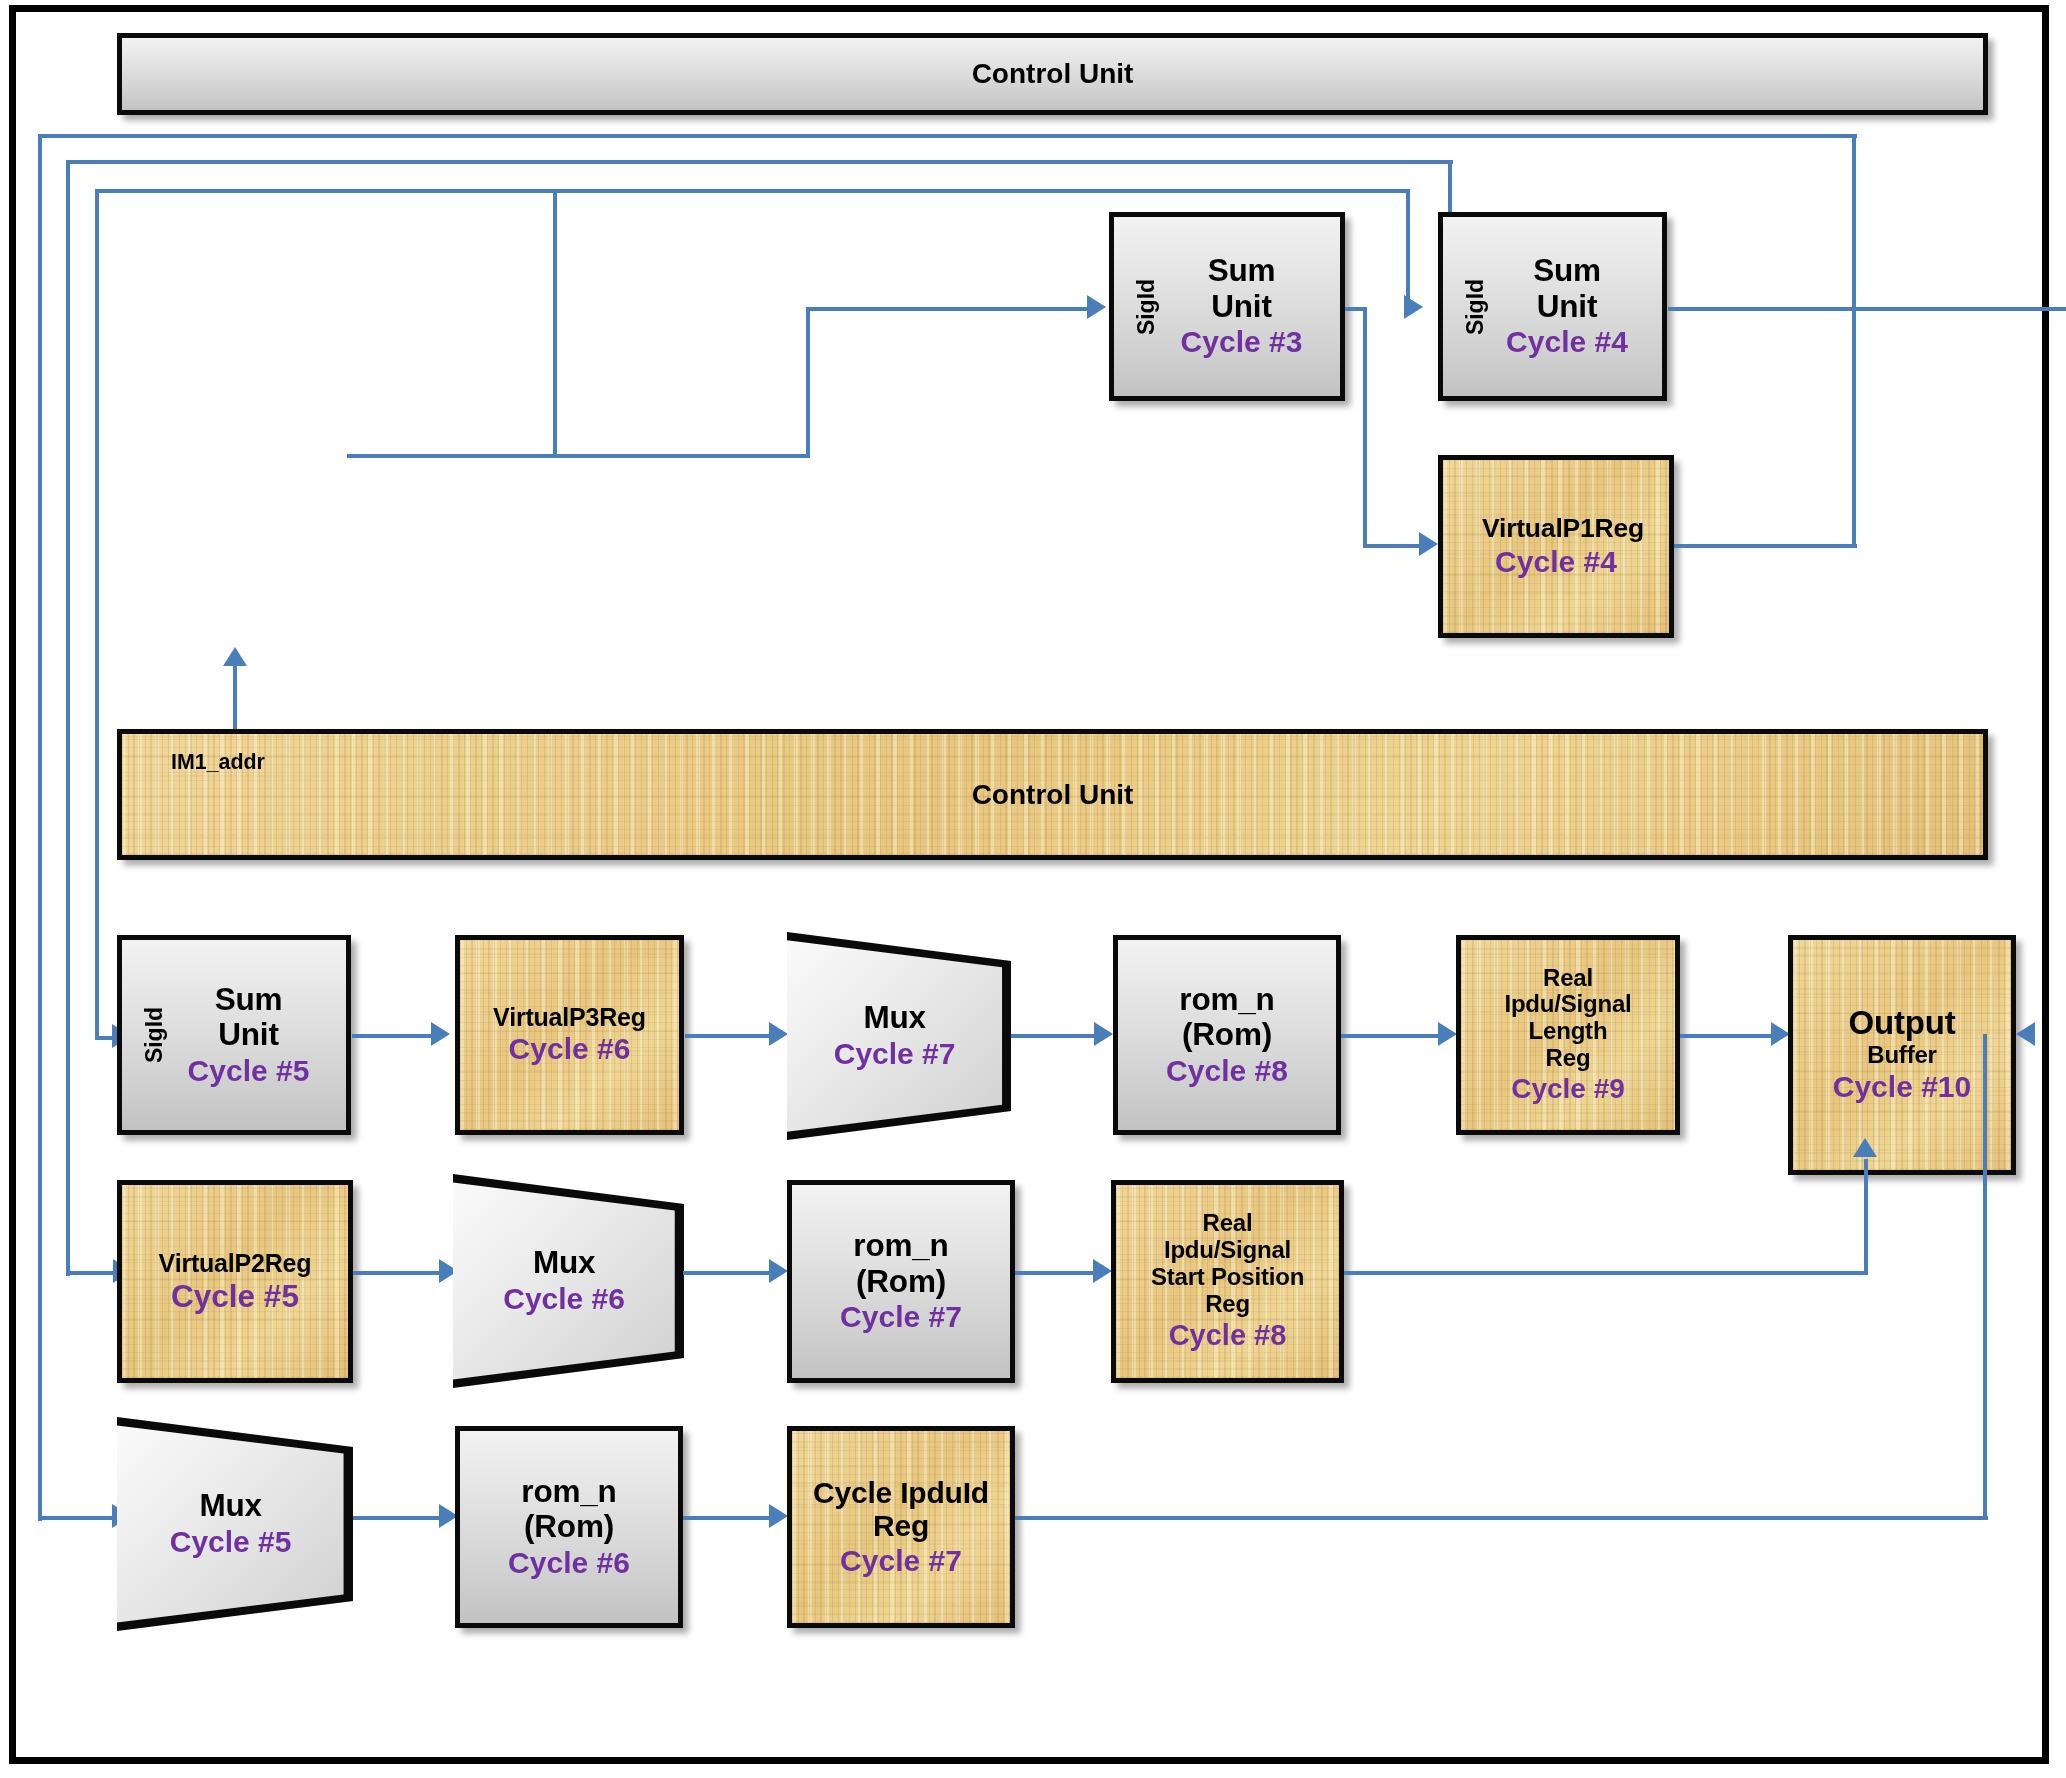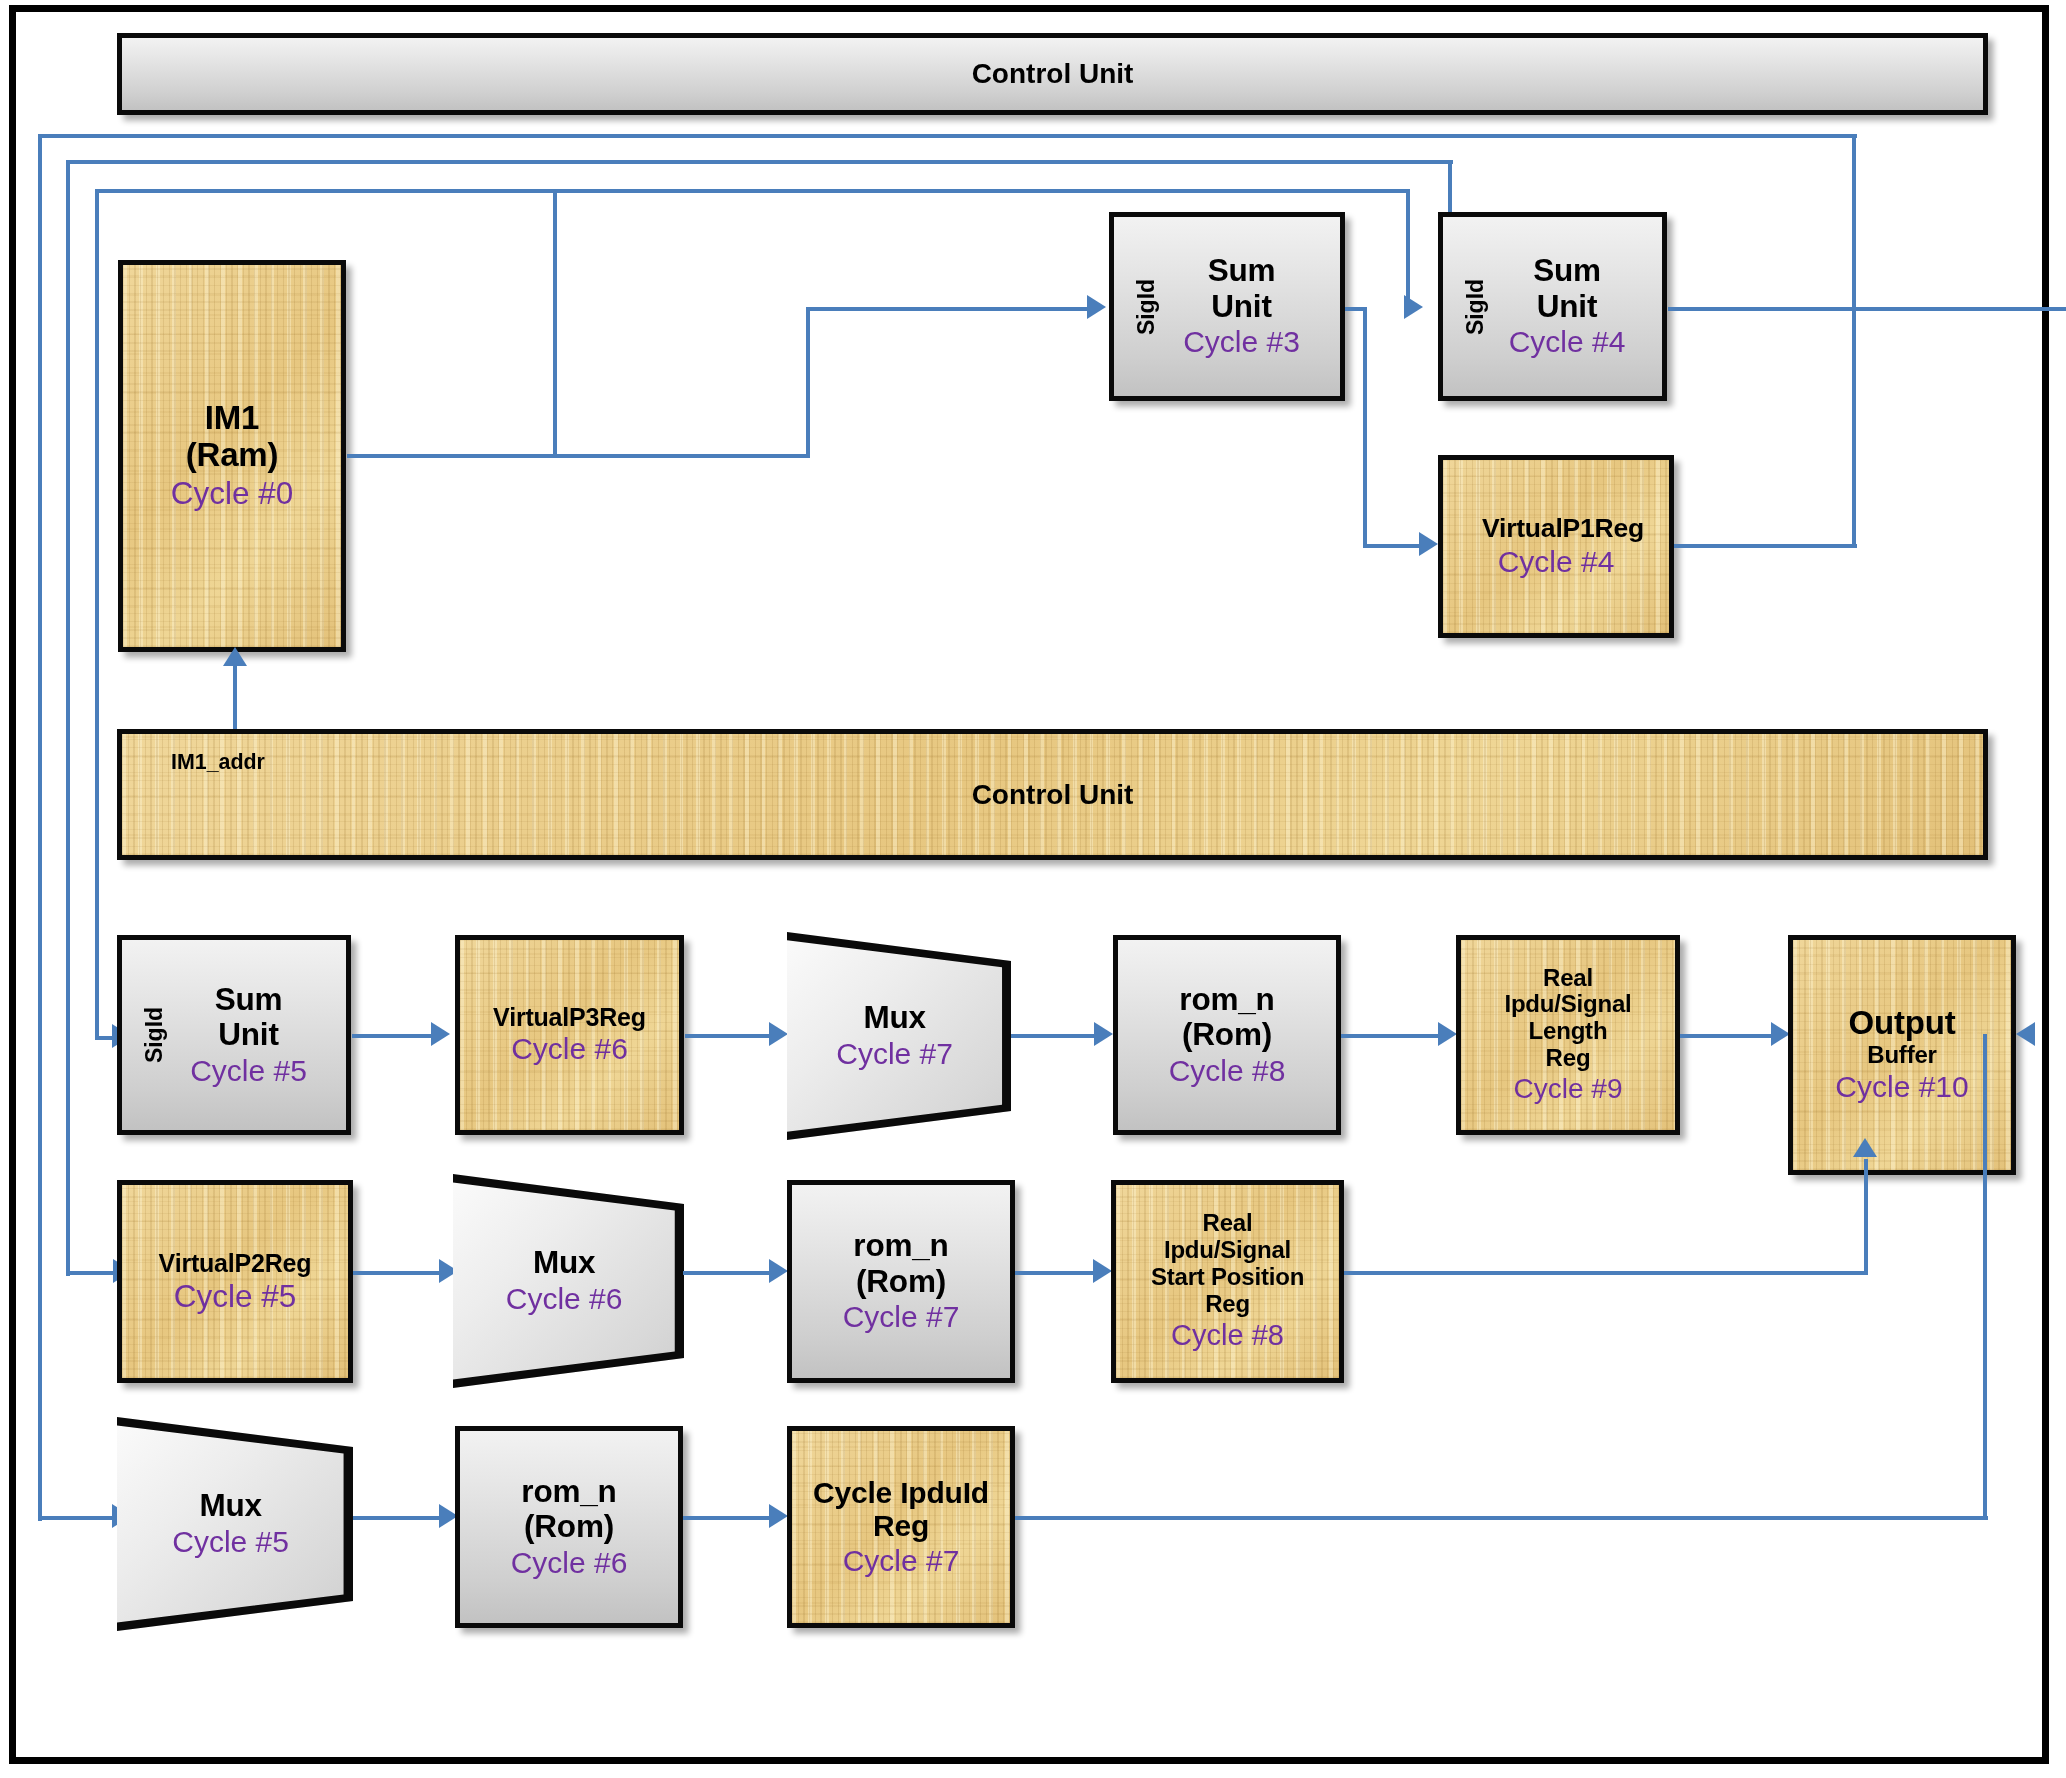--- a/index.html
+++ b/index.html
@@ -52,21 +52,21 @@
       repeating-linear-gradient(90deg, rgba(255,247,215,0.40) 0px, rgba(255,247,215,0.40) 3.8px, rgba(255,255,255,0) 3.8px, rgba(255,255,255,0) 16.4px),
       repeating-linear-gradient(0deg, rgba(185,145,70,0.13) 0px, rgba(185,145,70,0.13) 1.9px, rgba(255,255,255,0) 1.9px, rgba(255,255,255,0) 19.5px),
       linear-gradient(135deg, #f0d79a 0%, #e7c780 45%, #efd695 70%, #e3c179 100%);
   }
   .title {
     font-weight: bold;
     line-height: 1.12;
     letter-spacing: -0.2px;
   }
   .cyc {
-    font-weight: normal;
+    font-weight: bold;
     color: #7030A0;
     line-height: 1.15;
     margin-top: 1.3px;
   }
   
   .sigid {
     position: absolute;
     left: 3.8px;
     top: 50%;
     transform: translateY(-50%) rotate(-90deg);
@@ -177,27 +177,20 @@
 
   <div class="h" style="left:38px; top:1516px; width:76px;"></div>
   <div class="arw arw-r" style="left:112px; top:1504px;"></div>
 
   <div class="h" style="left:66px; top:1271px; width:50px;"></div>
   <div class="arw arw-r" style="left:113px; top:1259px;"></div>
 
   <div class="h" style="left:95px; top:1036px; width:20px;"></div>
   <div class="arw arw-r" style="left:112px; top:1024px;"></div>
 
-  <div class="blk tan" style="left:118px; top:260px; width:228px; height:392px;">
-    <div class="stack">
-      <div class="title" style="font-size:33px;">IM1</div>
-      <div class="title" style="font-size:33px;">(Ram)</div>
-      <div class="cyc" style="font-size:31.5px;">Cycle #0</div>
-    </div>
-  </div>
 
   <div class="h" style="left:347px; top:454px; width:463px;"></div>
 
   <div class="v" style="left:553px; top:189px; height:267px;"></div>
 
   <div class="v" style="left:806px; top:307px; height:149px;"></div>
   <div class="h" style="left:806px; top:307px; width:284px;"></div>
   <div class="arw arw-r" style="left:1087px; top:295px;"></div>
 
   <div class="v" style="left:233px; top:665px; height:69px;"></div>

